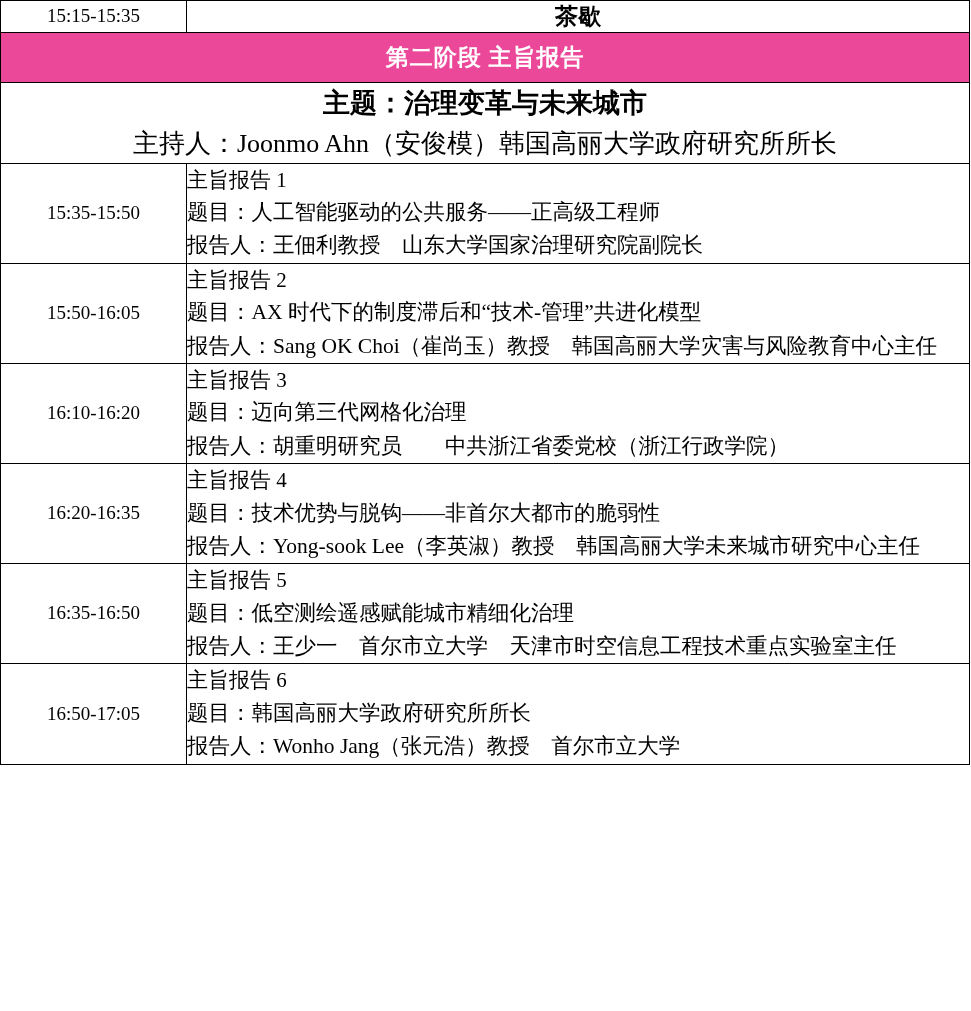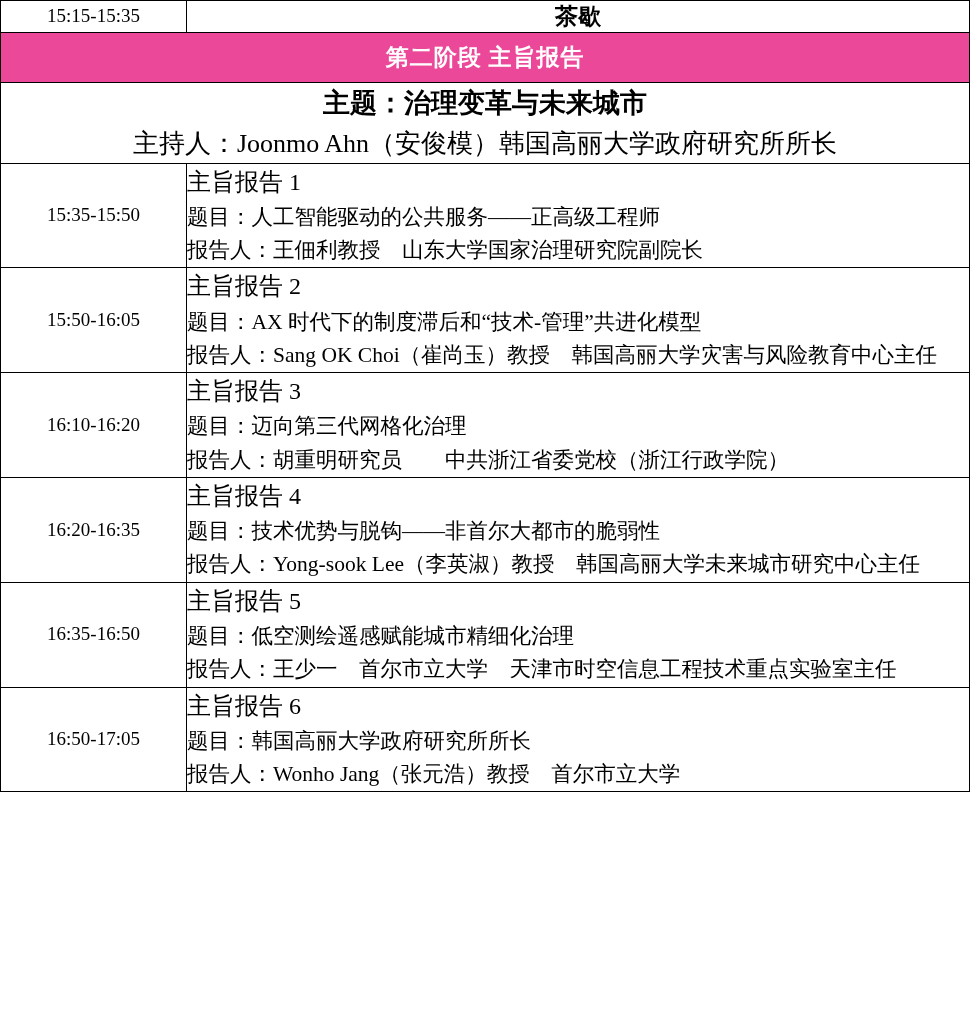--- a/index.html
+++ b/index.html
@@ -67,21 +67,21 @@
   }
   .session-cell {
     padding: 8px 10px 10px 12px;
     line-height: 1.55;
     font-size: 21.5px;
   }
   .session-cell .line {
     display: block;
   }
   .session-cell .line-title {
-    font-size: 24px;
+    font-size: 21px;
   }
 </style>
 </head>
 <body>
 
 <table class="schedule">
   <colgroup>
     <col class="time-col">
     <col class="content-col">
   </colgroup>

